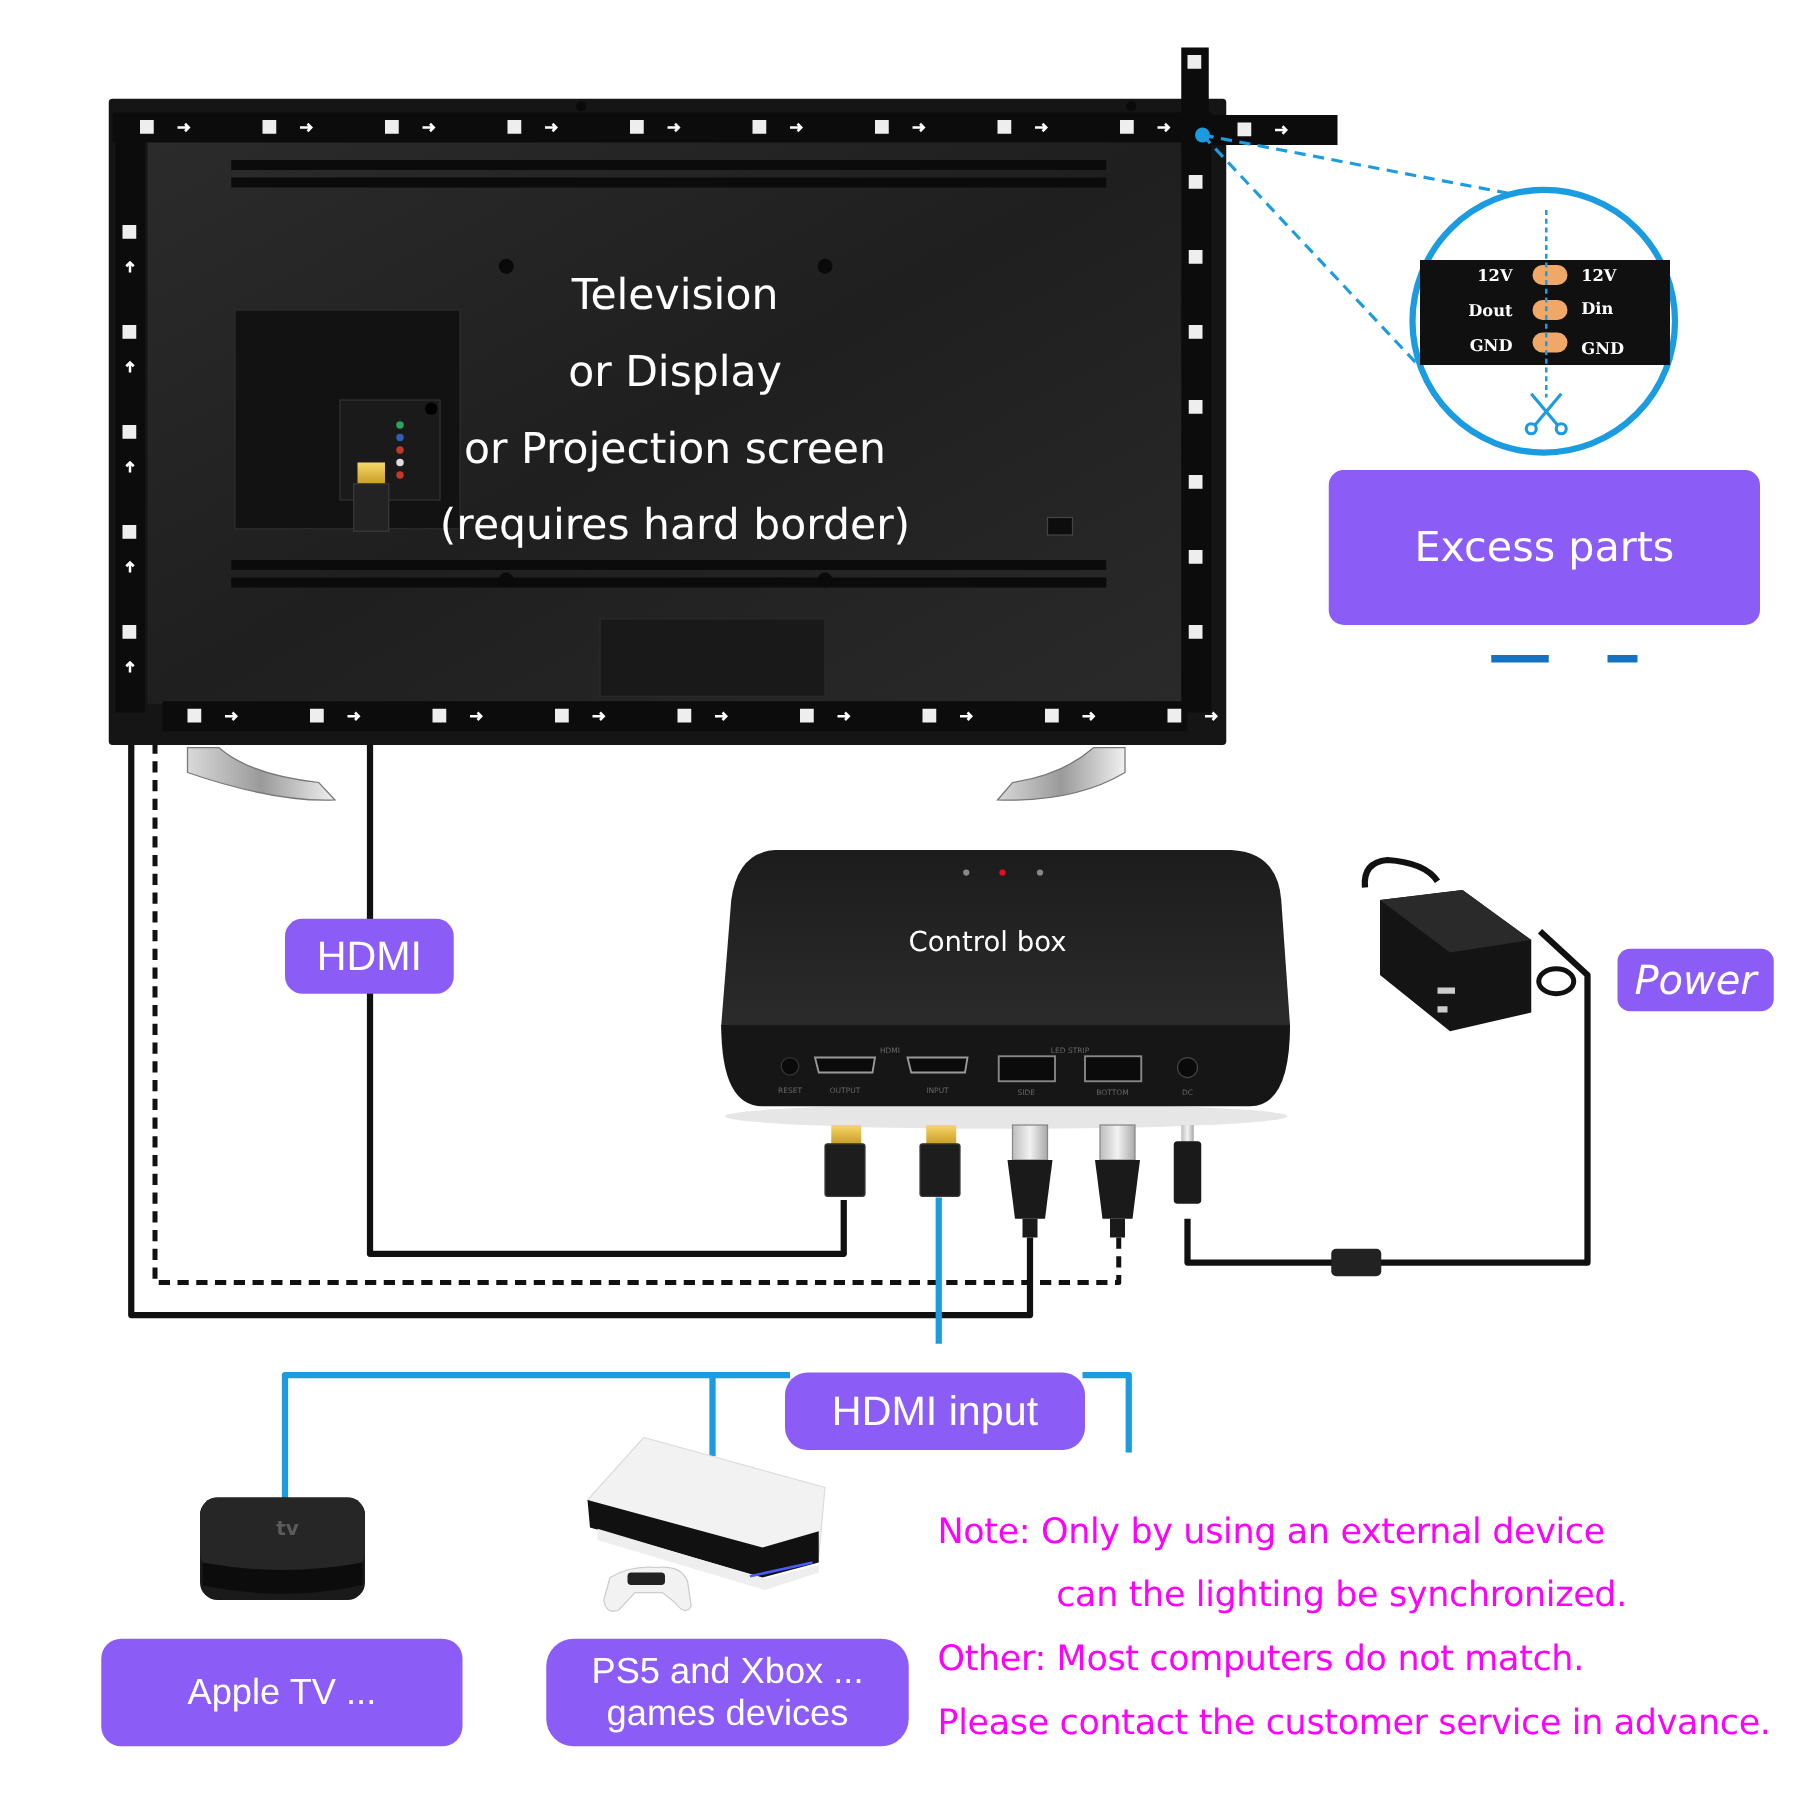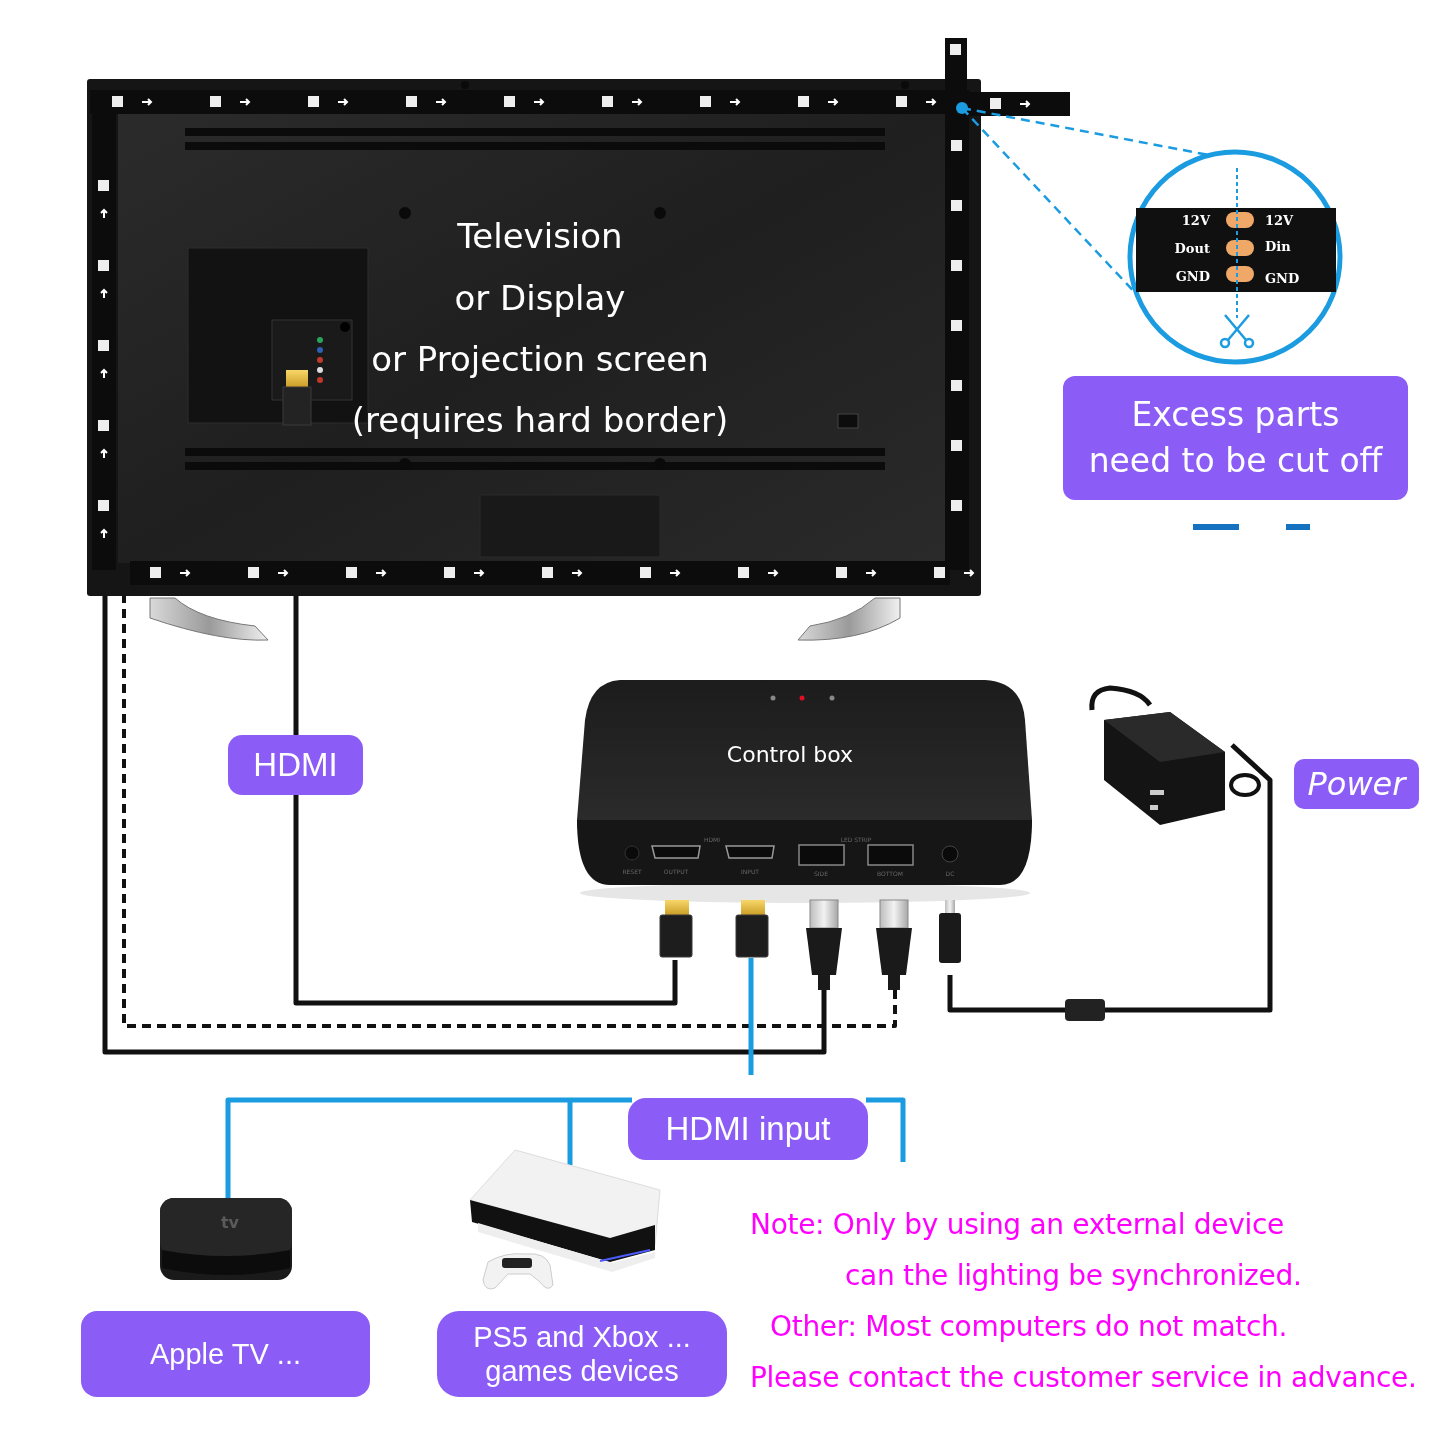--- a/index.html
+++ b/index.html
@@ -289,21 +289,20 @@
   </g>
 </svg>
 
 <div class="tv-text" style="left:400px; top:216px; width:280px;">Television</div>
 <div class="tv-text" style="left:400px; top:278px; width:280px;">or Display</div>
 <div class="tv-text" style="left:340px; top:339px; width:400px;">or Projection screen</div>
 <div class="tv-text" style="left:330px; top:400px; width:420px;">(requires hard border)</div>
 
 <div class="pill pill-dj" style="left:1063px; top:376px; width:345px; height:124px; flex-direction:column; font-size:33px; line-height:46px; border-radius:12px;">
   <span>Excess parts</span>
-  <span>need to be cut off</span>
 </div>
 
 <div class="tv-text" style="left:640px; top:742px; width:300px; font-size:22px;">Control box</div>
 
 <div class="pill" style="left:228px; top:735px; width:135px; height:60px; font-size:33px;">HDMI</div>
 
 <div class="pill pill-dj" style="left:1294px; top:759px; width:125px; height:50px; font-size:32px; border-radius:10px;font-style:italic;">Power</div>
 
 <div class="pill" style="left:628px; top:1070px; width:240px; height:62px; font-size:33px; border-radius:18px;margin-top:28px;">HDMI input</div>
 
@@ -311,14 +310,14 @@
   <span>Apple TV ...</span>
 </div>
 
 <div class="pill" style="left:437px; top:1311px; width:290px; height:86px; flex-direction:column; font-size:29px; line-height:34px; border-radius:22px;">
   <span>PS5 and Xbox ...</span>
   <span>games devices</span>
 </div>
 
 <div class="note" style="left:750px; top:1208px;">Note:  Only by using an external device</div>
 <div class="note" style="left:845px; top:1259px;">can the lighting be synchronized.</div>
-<div class="note" style="left:750px; top:1310px;margin-left:20px;">Other: Most computers do not match.</div>
+<div class="note" style="left:750px; top:1310px;">Other: Most computers do not match.</div>
 <div class="note" style="left:750px; top:1361px;">Please contact the customer service in advance.</div>
 
 </body></html>

